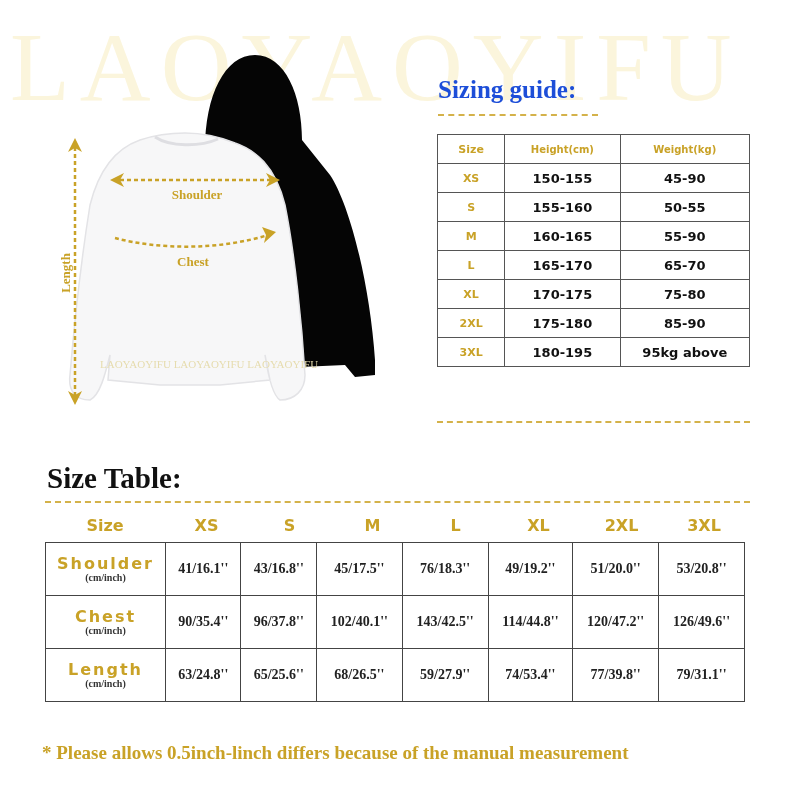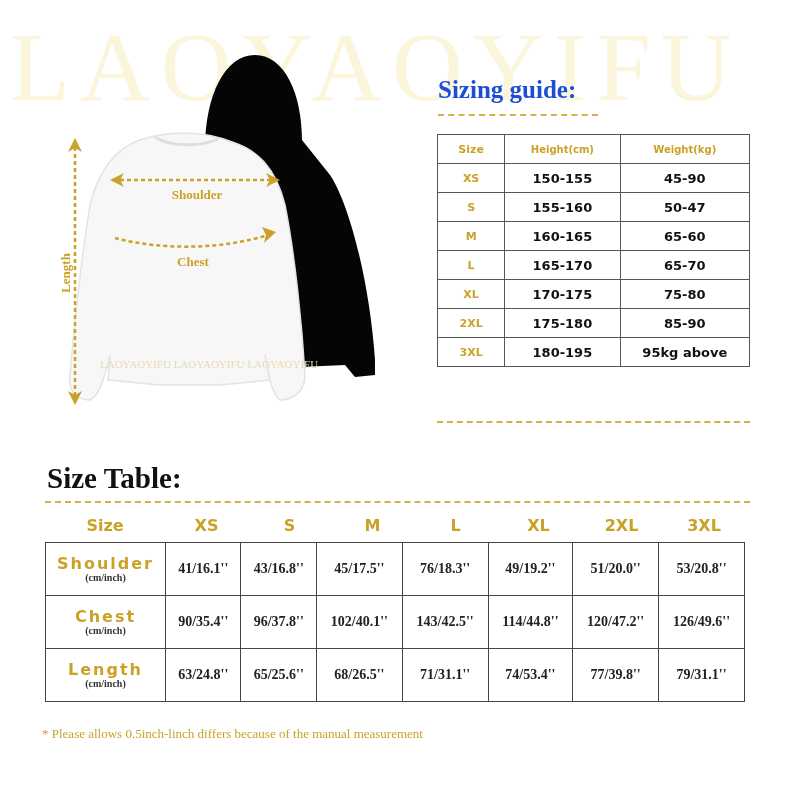--- a/index.html
+++ b/index.html
@@ -42,22 +42,22 @@
     .st-head { position: absolute; left: 45px; top: 516px; width: 700px; display: flex; }
     .st-head div { text-align: center; font-family: "DejaVu Sans", sans-serif; font-weight: bold; font-size: 16px; color: #c9a227; }
     .st-table { position: absolute; left: 45px; top: 542px; width: 700px; border-collapse: collapse; }
     .st-table td { border: 1.5px solid #444; text-align: center; height: 53px;
       font-family: "Liberation Serif", serif; font-weight: bold; font-size: 14px; color: #222; }
     .st-table td.rowlabel { width: 120px; }
     .rl-main { display: block; font-family: "DejaVu Sans", sans-serif; font-weight: bold; font-size: 16px; letter-spacing: 2px; color: #c9a227; line-height: 17px; }
     .rl-sub { display: block; font-family: "Liberation Serif", serif; font-weight: bold; font-size: 10px; color: #333; line-height: 11px; }
 
     .note {
-      position: absolute; left: 42px; top: 726px; width: 720px;
-      font-family: "Liberation Serif", serif; font-weight: normal; font-size: 13px; color: #c9a227; white-space: nowrap;
+      position: absolute; left: 42px; top: 742px; width: 720px;
+      font-family: "Liberation Serif", serif; font-weight: bold; font-size: 19px; color: #c9a227; white-space: nowrap;
     }
   </style>
 </head>
 <body>
 
 <div class="watermark">LAOYAOYIFU</div>
 
 <div class="illustration">
   <svg viewBox="0 0 370 370" xmlns="http://www.w3.org/2000/svg">
 
@@ -103,26 +103,26 @@
     <td class="c2">Weight(kg)</td>
   </tr>
   <tr>
     <td class="c0">XS</td>
     <td class="c1">150-155</td>
     <td class="c2">45-90</td>
   </tr>
   <tr>
     <td class="c0">S</td>
     <td class="c1">155-160</td>
-    <td class="c2">50-47</td>
+    <td class="c2">50-55</td>
   </tr>
   <tr>
     <td class="c0">M</td>
     <td class="c1">160-165</td>
-    <td class="c2">65-60</td>
+    <td class="c2">55-90</td>
   </tr>
   <tr>
     <td class="c0">L</td>
     <td class="c1">165-170</td>
     <td class="c2">65-70</td>
   </tr>
   <tr>
     <td class="c0">XL</td>
     <td class="c1">170-175</td>
     <td class="c2">75-80</td>
@@ -182,21 +182,21 @@
     <td>126/49.6''</td>
   </tr>
   <tr>
     <td class="rowlabel">
       <span class="rl-main">Length</span>
       <span class="rl-sub">(cm/inch)</span>
     </td>
     <td>63/24.8''</td>
     <td>65/25.6''</td>
     <td>68/26.5''</td>
-    <td>71/31.1''</td>
+    <td>59/27.9''</td>
     <td>74/53.4''</td>
     <td>77/39.8''</td>
     <td>79/31.1''</td>
   </tr>
 </tbody>
   </table>
 
 <div class="note">* Please allows 0.5inch-linch differs because of the manual measurement</div>
 
 </body></html>

